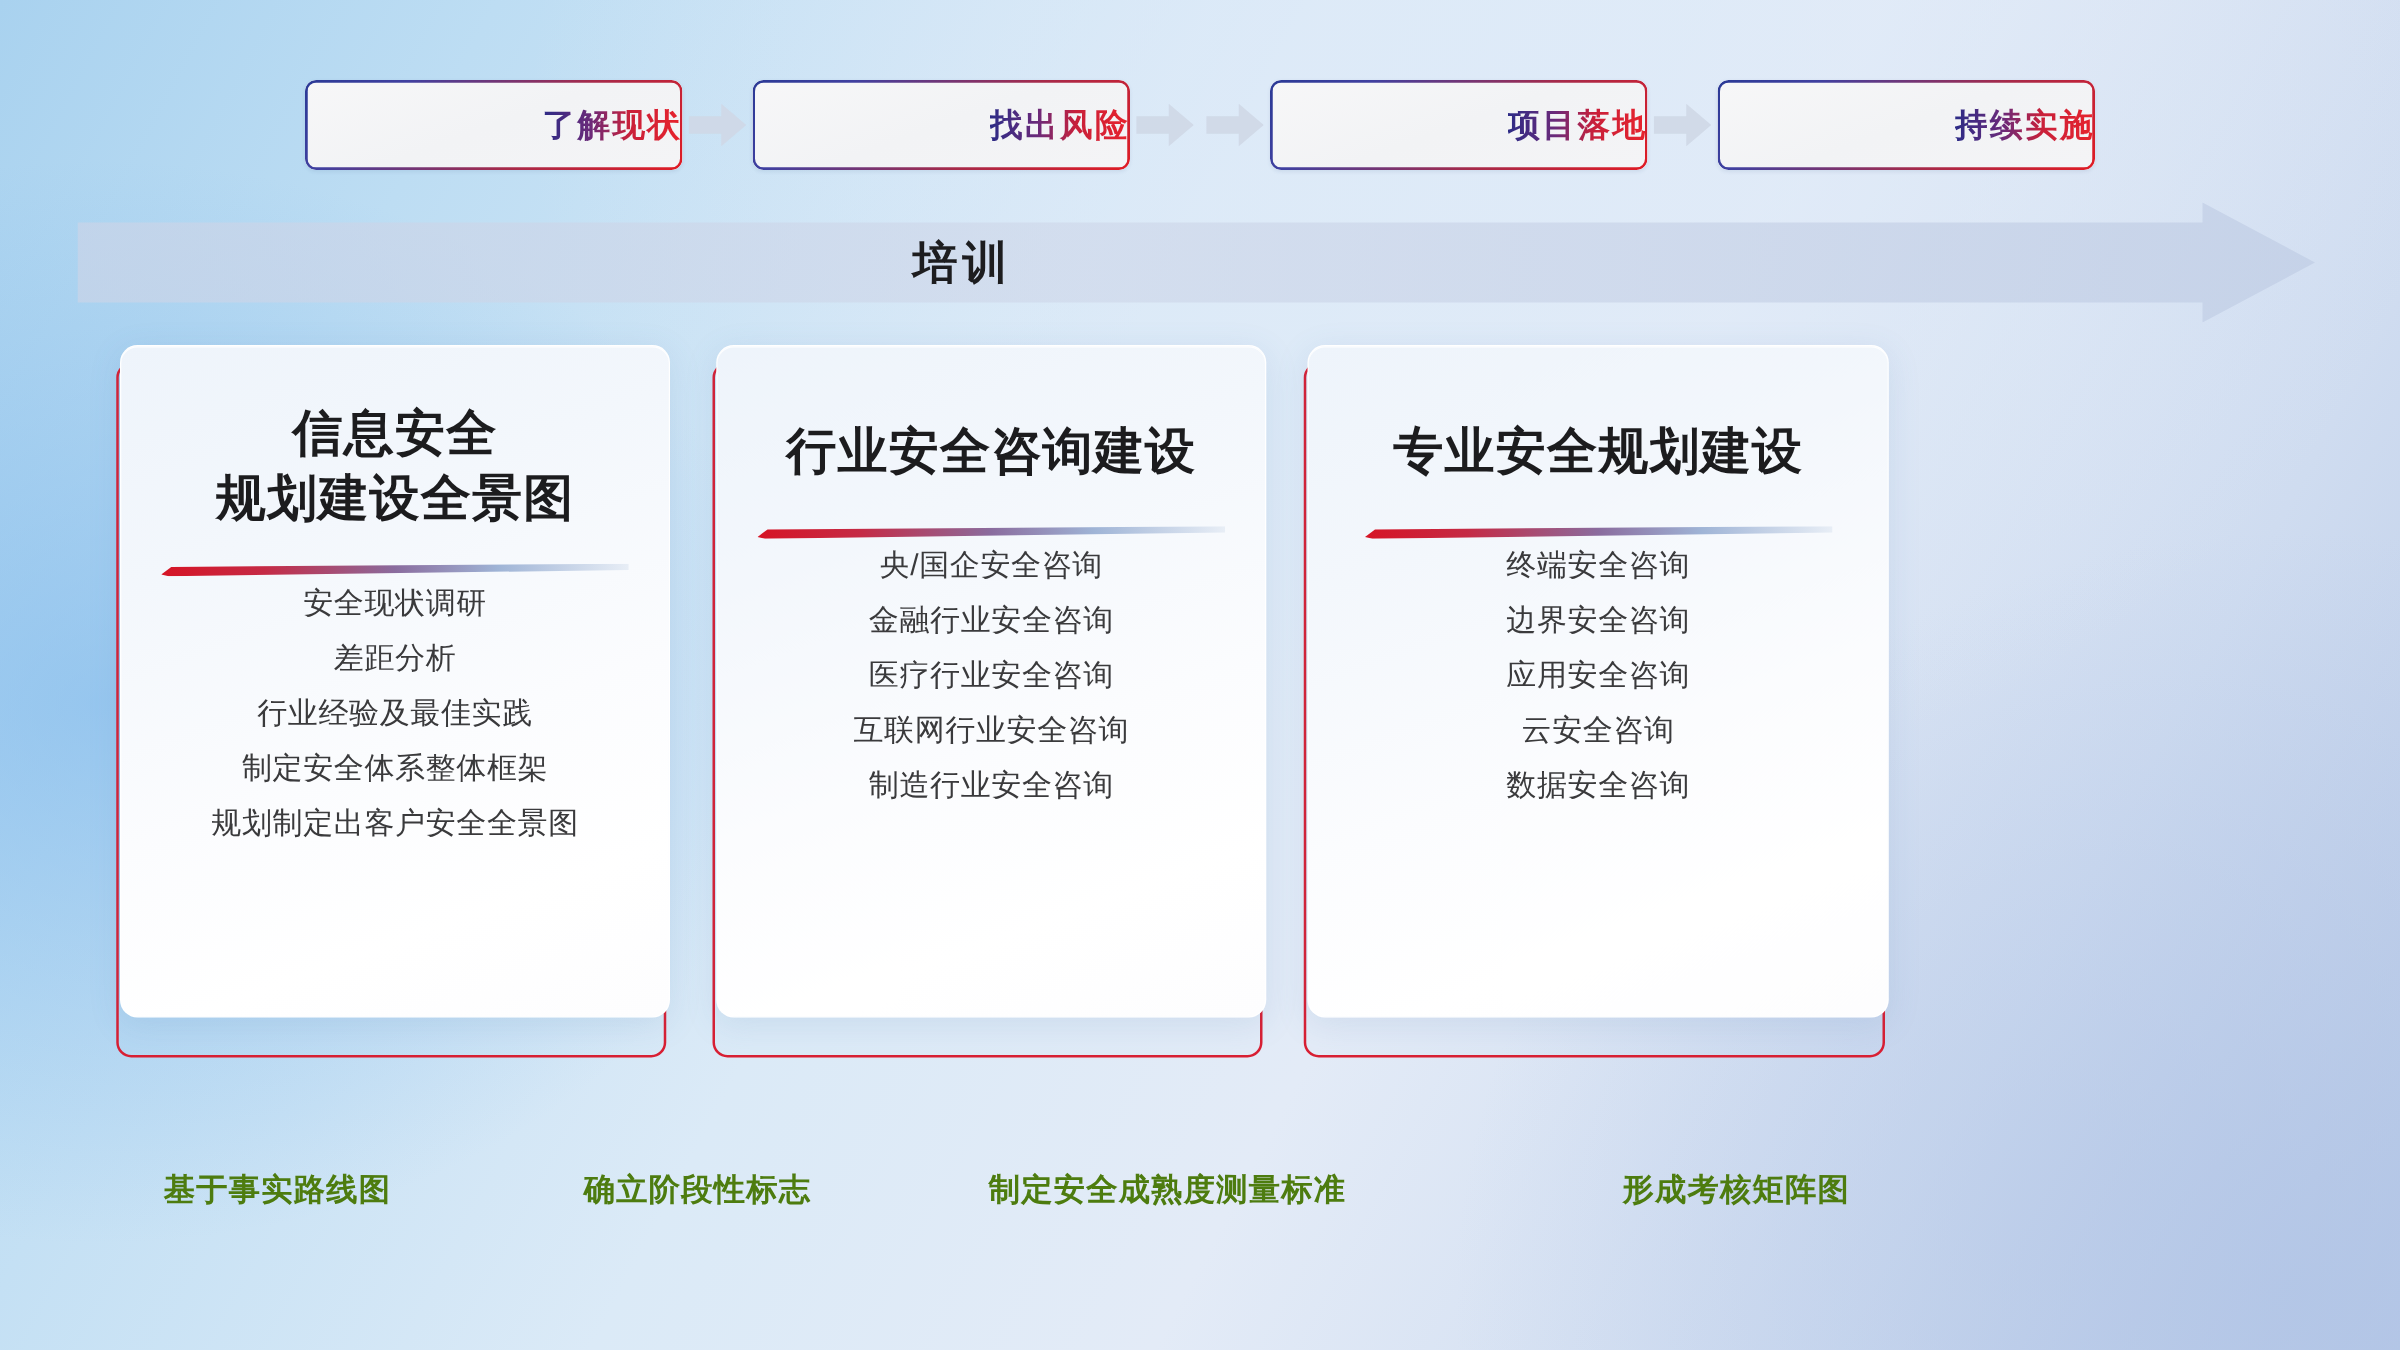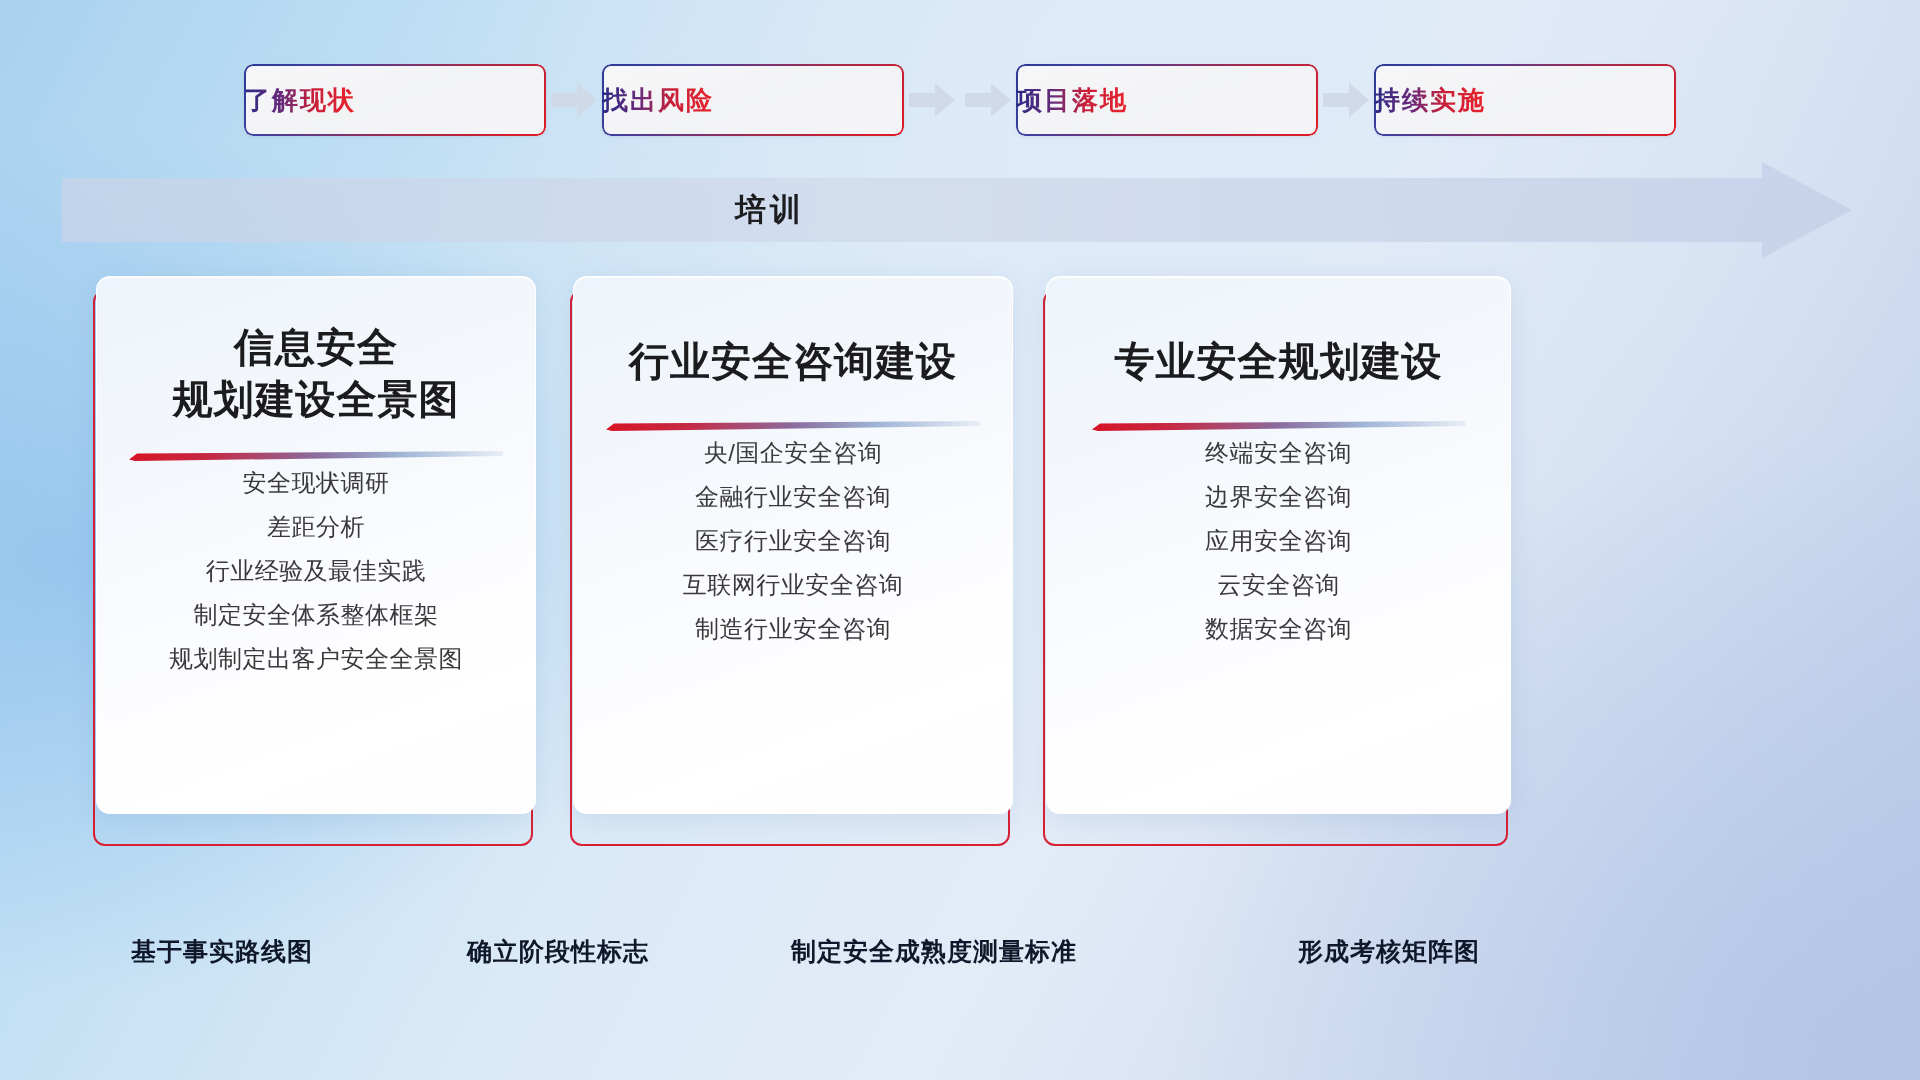--- a/index.html
+++ b/index.html
@@ -14,21 +14,21 @@
       linear-gradient(118deg,#a9d2ef 0%, #bdddf3 16%, #dbeaf7 42%, #e3ebf7 60%, #cfdcf0 82%, #b9c9e6 100%);
   }
 
   
   #step-row {
     position:absolute; left:0; top:55px; width:1920px; height:90px;
     display:flex; align-items:center; justify-content:center;
   }
   .step-box {
     width:302px; height:72px;
-    display:flex; align-items:center; justify-content:flex-start;
+    display:flex; align-items:center; justify-content:flex-end;
     border-radius:9px;
     background:linear-gradient(160deg,#f7f7f8 0%, #f2f3f5 50%, #f4f4f6 100%);
     position:relative;
     box-shadow:0 1px 3px rgba(60,90,140,0.10);
   }
   .step-box::before {
     content:""; position:absolute; inset:0; border-radius:9px; padding:2px;
     background:linear-gradient(135deg,#2b3a96 0%, #4040a0 22%, #a62a4a 62%, #e01b24 100%);
     -webkit-mask:linear-gradient(#000 0 0) content-box, linear-gradient(#000 0 0);
     -webkit-mask-composite:xor; mask-composite:exclude;
@@ -47,21 +47,21 @@
   .step-arrow svg { display:block; }
 
   
   #training-band {
     position:absolute; left:62px; top:162px; width:1790px; height:96px;
   }
   #training-band svg { display:block; width:100%; height:100%; }
   #training-label {
     position:absolute; left:0; top:162px; width:1540px; height:96px;
     display:flex; align-items:center; justify-content:center;
-    font-size:31px; font-weight:700; color:#1d1d1f; letter-spacing:4px;
+    font-size:36px; font-weight:700; color:#1d1d1f; letter-spacing:4px;
   }
 
   
   #cards {
     position:absolute; left:0; top:276px; width:1920px; height:595px;
   }
   .card-wrap { position:absolute; top:0; height:595px; }
   .card-wrap.c0 { left:93px;  width:440px;text-decoration:underline; }
   .card-wrap.c1 { left:570px; width:440px; }
   .card-wrap.c2 { left:1043px;width:465px; }
@@ -99,21 +99,21 @@
     font-size:24px; color:#3a3a3c; text-align:center;
     line-height:1; padding:10px 0 10px; letter-spacing:0.5px;
   }
 
   
   #bottom-labels {
     position:absolute; left:0; top:935px; width:1920px; height:60px;
   }
   .bottom-label {
     position:absolute; top:0;
-    font-size:25px; font-weight:700; color:#0f172a; letter-spacing:1px;
+    font-size:25px; font-weight:700; color:#4d7c0f; letter-spacing:1px;
     white-space:nowrap;
   }
   .bottom-label.b0 { left:131px; }
   .bottom-label.b1 { left:467px; }
   .bottom-label.b2 { left:791px; }
   .bottom-label.b3 { left:1298px; }
 </style>
 </head>
 <body>
 

